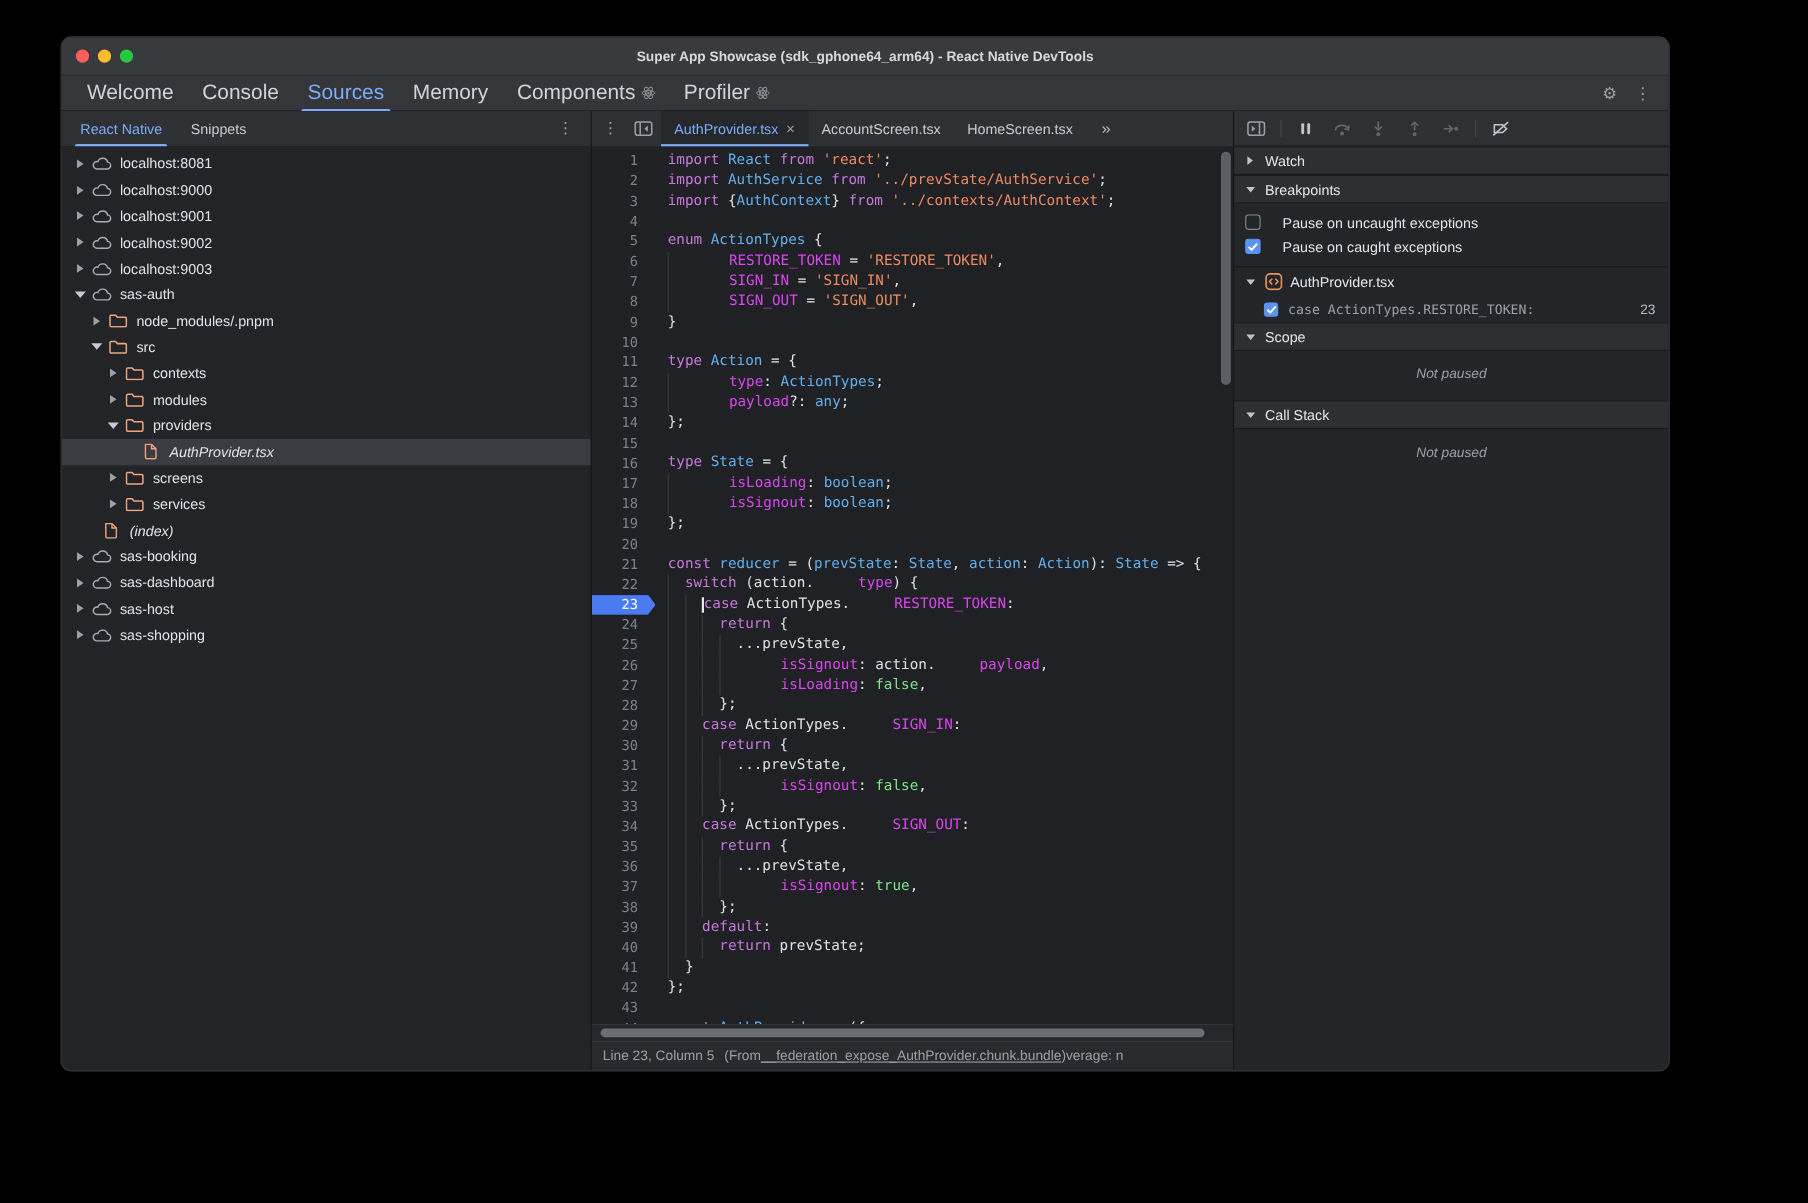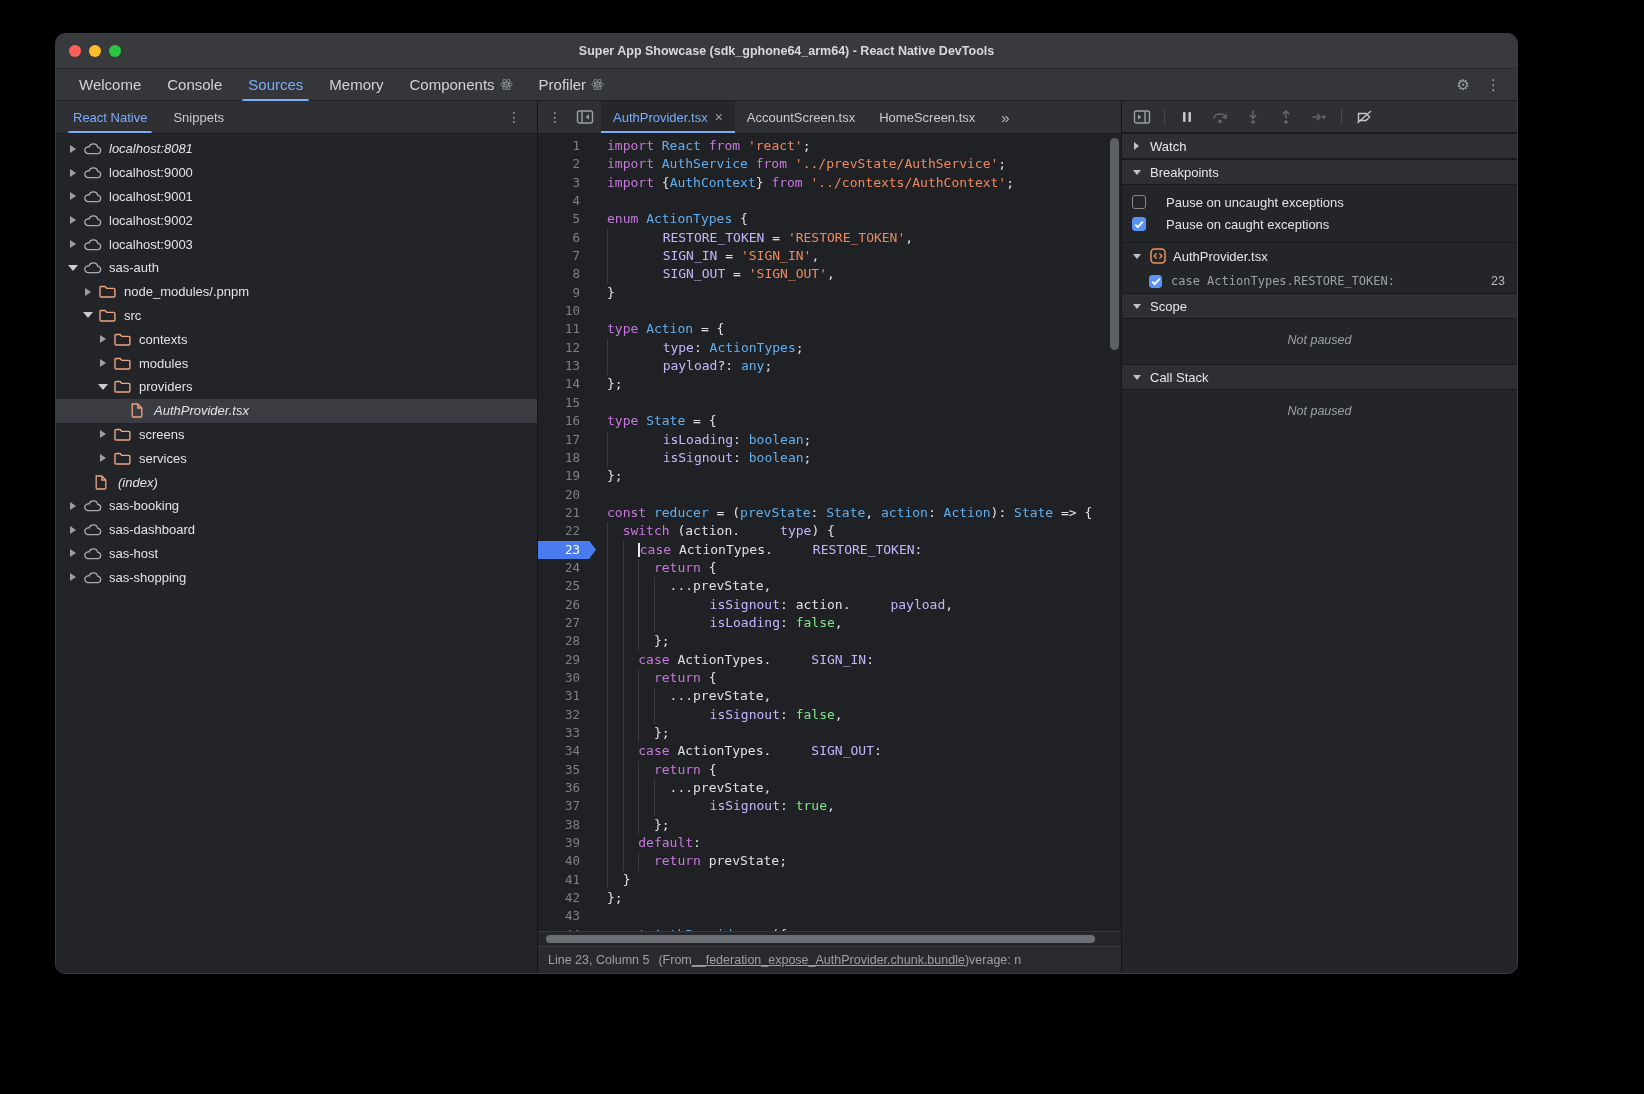--- a/index.html
+++ b/index.html
@@ -10,21 +10,21 @@
           box-shadow:0 25px 70px rgba(0,0,0,.7);border:1px solid #3a3b3e;}
   
   .titlebar{height:34px;flex:none;background:#383a3e;border-bottom:1px solid #2a2b2e;
             display:flex;align-items:center;justify-content:center;position:relative;}
   .traffic{position:absolute;left:13px;top:11px;display:flex;gap:8px;}
   .dot{width:12px;height:12px;border-radius:50%;}
   .title-text{font-size:12.5px;font-weight:bold;color:#d7d9dc;}
   
   .main-tabbar{height:31px;flex:none;background:#35363a;border-bottom:1px solid #1f2023;
                display:flex;align-items:stretch;padding-left:10px;}
-  .main-tab{display:flex;align-items:center;gap:5px;padding:0 13px;font-size:15px;color:#d0d3d7;position:relative;}
+  .main-tab{display:flex;align-items:center;gap:5px;padding:0 13px;font-size:19px;color:#d0d3d7;position:relative;}
   .main-tab.active{color:#7cacf8;}
   .main-tab.active::after{content:"";position:absolute;left:7px;right:7px;bottom:-1px;height:2.5px;
                background:#7cacf8;border-radius:2px 2px 0 0;}
   .tabbar-right{margin-left:auto;display:flex;align-items:center;gap:16px;padding-right:16px;color:#9aa0a6;}
   .uni-icon{font-family:"DejaVu Sans",sans-serif;color:#9aa0a6;}
   
   .content{flex:1;display:flex;min-height:0;}
   
   .nav-pane{width:481px;flex:none;display:flex;flex-direction:column;background:#232428;border-right:1px solid #141518;}
   .subtabbar{height:32px;flex:none;background:#2f3034;border-bottom:1px solid #1d1e21;
@@ -55,21 +55,21 @@
   .etab-more{display:flex;align-items:center;padding:0 14px;color:#b9bdc2;font-size:15px;letter-spacing:-1px;}
   .code-view{flex:1;overflow:hidden;position:relative;padding-top:3px;}
   .code-line{display:flex;height:18.35px;line-height:18.35px;font-family:"DejaVu Sans Mono",monospace;font-size:13px;}
   .ln{width:58px;flex:none;box-sizing:border-box;text-align:right;padding-right:16px;color:#7d8187;font-size:12.5px;}
   .ln.bp{background:#4a7bf0;color:#fff;
          clip-path:polygon(0 0,calc(100% - 7px) 0,100% 50%,calc(100% - 7px) 100%,0 100%);}
   .line-content{padding-left:11px;display:flex;white-space:pre;min-width:0;}
   .ig{width:2ch;flex:none;border-left:1px solid #393b3f;box-sizing:border-box;}
   .caret{width:1.5px;flex:none;background:#e8eaed;height:14px;align-self:center;}
   .tk-kw{color:#c678dd;} .tk-id{color:#61afef;} .tk-str{color:#ee8a61;}
-  .tk-prop{color:#c4b5fd;padding-left:40px;} .tk-bool{color:#7ee787;} .tk-pl{color:#dfe1e5;}
+  .tk-prop{color:#d946ef;padding-left:40px;} .tk-bool{color:#7ee787;} .tk-pl{color:#dfe1e5;}
   .vthumb{position:absolute;right:2px;top:4px;width:9px;height:212px;border-radius:5px;background:#5c5f64;}
   .hscroll{height:14px;flex:none;background:#26272b;border-top:1px solid #36373b;position:relative;}
   .hthumb{position:absolute;left:8px;right:26px;top:3px;height:8px;border-radius:4px;background:#6b6e73;}
   .statusbar{height:26px;flex:none;background:#292a2e;border-top:1px solid #3a3b3f;display:flex;align-items:center;
              padding:0 0 0 10px;font-size:12.5px;color:#9aa0a6;white-space:nowrap;overflow:hidden;}
   .sb-pos{margin-right:9px;}
   .sb-link{text-decoration:underline;}
   
   .debug-pane{flex:1;display:flex;flex-direction:column;background:#242529;min-width:0;}
   .dbg-toolbar{height:31px;flex:none;background:#2f3034;border-bottom:1px solid #1d1e21;
@@ -164,21 +164,21 @@
         <div class="subtabbar">
           <div class="subtab active">
             <span>React Native</span>
           </div>
           <div class="subtab">
             <span>Snippets</span>
           </div>
           <div class="subtab-kebab uni-icon">⋮</div>
         </div>
         <div class="tree" id="nav-tree">
-            <div class="tree-row" style="padding-left: 10px; font-style: italic;">
+            <div class="tree-row" style="padding-left: 10px;">
               <span class="tr-arrow">
                 <span class="tri-r"></span>
               </span>
               <span class="tr-icon">
                 <svg width="19" height="13" viewBox="0 0 19 13">
                   <path d="M5.3 11.6 a3.4 3.4 0 1 1 .7-6.7 A4.6 4.6 0 0 1 14.8 5.4 A3.1 3.1 0 0 1 14.2 11.6 Z" fill="none" stroke="#a9adb3" stroke-width="1.3"></path>
                 </svg>
               </span>
               <span>localhost:8081</span>
             </div>

